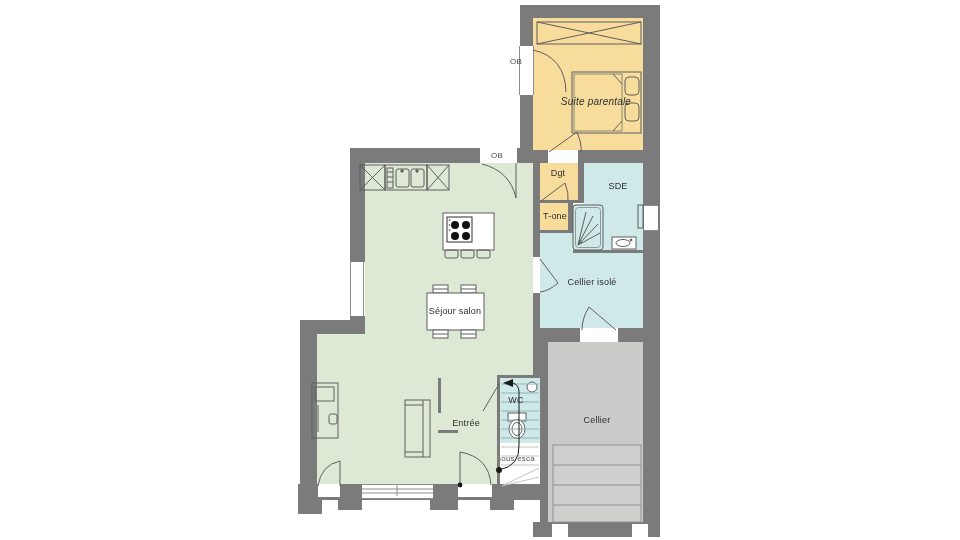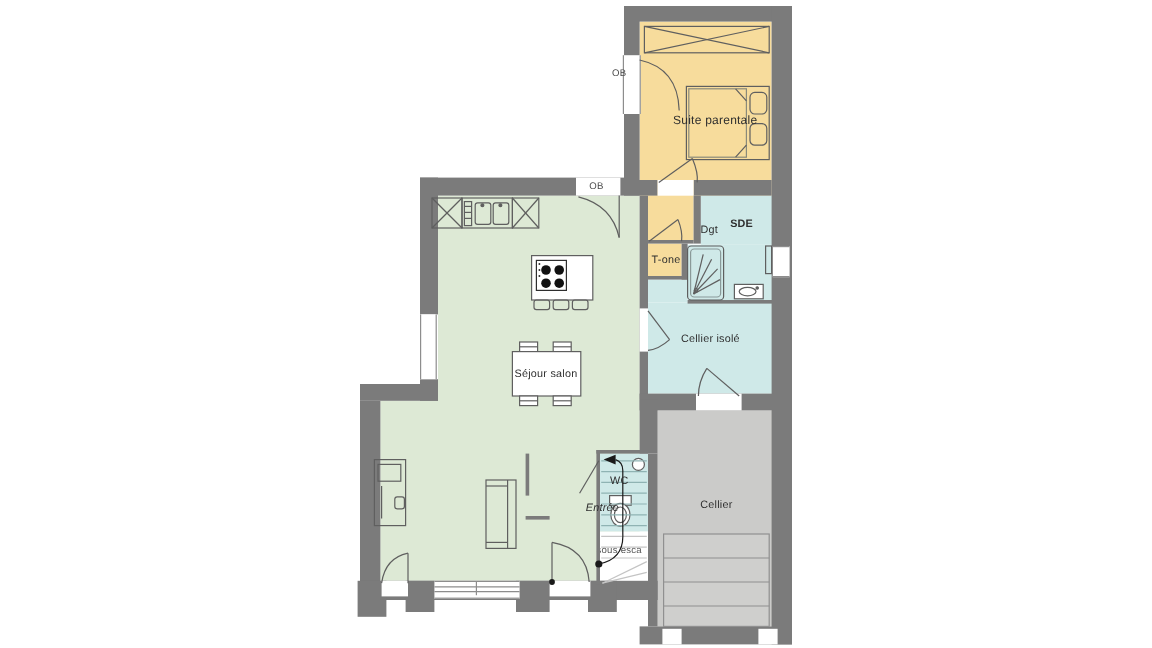--- a/index.html
+++ b/index.html
@@ -263,26 +263,26 @@
     </g>
 
     <g stroke="#909090">
       <rect x="553" y="445" width="88" height="77" fill="#cfcfcd"></rect>
       <line x1="553" y1="465" x2="641" y2="465"></line>
       <line x1="553" y1="485" x2="641" y2="485"></line>
       <line x1="553" y1="505" x2="641" y2="505"></line>
     </g>
   </svg>
 
-  <div class="lbl big" style="left:596px;top:101px;">Suite parentale</div>
+  <div class="lbl big" style="left:596px;top:101px;font-style:italic;">Suite parentale</div>
   <div class="lbl small" style="left:516px;top:61px;">OB</div>
   <div class="lbl small" style="left:497px;top:155px;">OB</div>
-  <div class="lbl" style="left:558px;top:191px;margin-left:33px;">Dgt</div>
+  <div class="lbl" style="left:558px;top:173px;">Dgt</div>
   <div class="lbl" style="left:555px;top:216px;">T-one</div>
-  <div class="lbl" style="left:618px;top:186px;font-weight:bold;">SDE</div>
+  <div class="lbl" style="left:618px;top:186px;">SDE</div>
   <div class="lbl" style="left:592px;top:282px;">Cellier isolé</div>
   <div class="lbl" style="left:455px;top:311px;text-align:center;">Séjour salon</div>
-  <div class="lbl" style="left:502px;top:423px;font-style:italic;">Entrée</div>
+  <div class="lbl" style="left:466px;top:423px;">Entrée</div>
   <div class="lbl" style="left:516px;top:400px;">WC</div>
   <div class="lbl small under" style="left:516px;top:458px;">sous esca</div>
   <div class="lbl" style="left:597px;top:420px;">Cellier</div>
 
 </div>
 
 </body></html>

